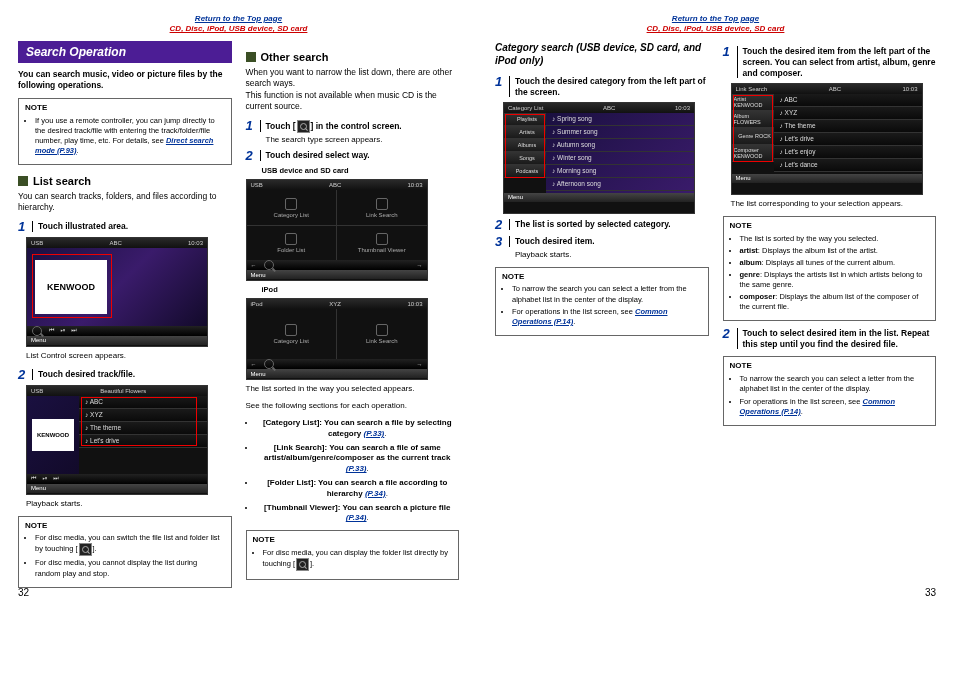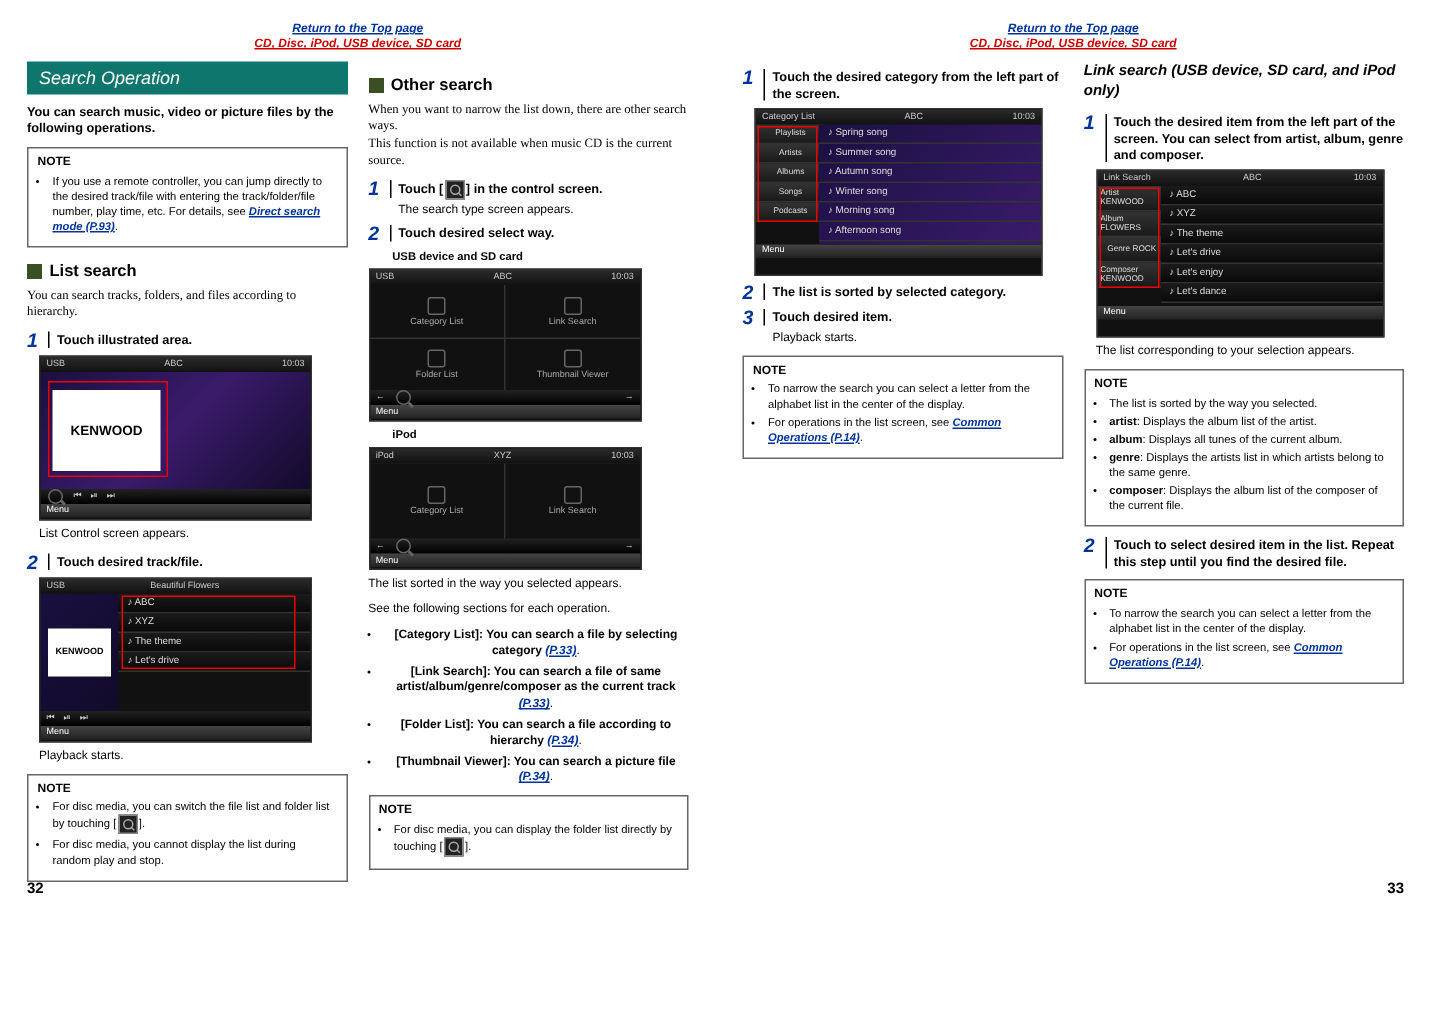--- a/index.html
+++ b/index.html
@@ -41,23 +41,23 @@
   }
   .cols {
     display: flex;
     gap: 14px;
   }
   .col {
     flex: 1;
     min-width: 0;
   }
   .section-bar {
-    background: #0f766e;
+    background: #4c1d95;
     color: #fff;
-    font-weight: normal;
+    font-weight: bold;
     font-style: italic;
     font-size: 12px;
     padding: 4px 8px;
     margin-bottom: 6px;
   }
   .intro {
     font-weight: bold;
     font-size: 8.5px;
     line-height: 1.35;
     margin-bottom: 6px;
@@ -104,21 +104,20 @@
     font-weight: bold;
     font-style: italic;
     font-size: 10px;
     line-height: 1.3;
     margin-bottom: 8px;
   }
   .desc {
     font-size: 8.5px;
     line-height: 1.35;
     margin-bottom: 6px;
-    font-family: Liberation Serif, serif;
   }
   .step {
     display: flex;
     margin: 4px 0 2px 0;
   }
   .step .num {
     color: #003399;
     font-weight: bold;
     font-style: italic;
     font-size: 13px;
@@ -268,21 +267,21 @@
     width: 42px;
     flex-shrink:0;
   }
   .dual .main {
     flex:1;
     position:relative;
   }
   .pagenum {
     position: absolute;
     bottom: 6px;
-    font-weight: bold;
+    font-weight: normal;
     font-size: 10px;
   }
   .pl { left: 18px; }
   .pr { right: 18px; }
   .inline-icon {
     display:inline-block;width:11px;height:11px;background:#222;border:0.5px solid #888;vertical-align:middle;position:relative;margin:0 1px;
   }
   .inline-icon .m{position:absolute;inset:2px;border:1px solid #aaa;border-radius:50%;}
   .inline-icon .m::after{content:"";position:absolute;width:3px;height:1px;background:#aaa;right:-2px;bottom:-1px;transform:rotate(45deg);}
   .cap {
@@ -494,20 +493,21 @@
 
   <div class="page">
     <div class="header">
       <a class="return" href="#">Return to the Top page</a><br>
       <a class="bc" href="#">CD, Disc, iPod, USB device, SD card</a>
     </div>
 
     <div class="cols">
 
       <div class="col">
+        <div class="cat-head">Category search (USB device, SD card, and iPod only)</div>
 
         <div class="step">
           <span class="num">1</span>
             <span class="bar"></span>
           <span class="txt">Touch the desired category from the left part of the screen.</span>
         </div>
 
         <div class="shot" style="width:190px;height:110px;margin-left:8px">
           <div class="topbar">
               <span>Category List</span>
@@ -550,21 +550,20 @@
         <div class="note-box">
           <div class="note-title">NOTE</div>
           <ul>
             <li>To narrow the search you can select a letter from the alphabet list in the center of the display.</li>
             <li><span>For operations in the list screen, see </span><a href="#" class="link">Common Operations (P.14)</a>.</li>
           </ul>
         </div>
       </div>
 
       <div class="col">
-        <div class="cat-head">Link search (USB device, SD card, and iPod only)</div>
 
         <div class="step">
           <span class="num">1</span>
             <span class="bar"></span>
           <span class="txt">Touch the desired item from the left part of the screen. You can select from artist, album, genre and composer.</span>
         </div>
 
         <div class="shot" style="width:190px;height:110px;margin-left:8px">
           <div class="topbar">
               <span>Link Search</span>

